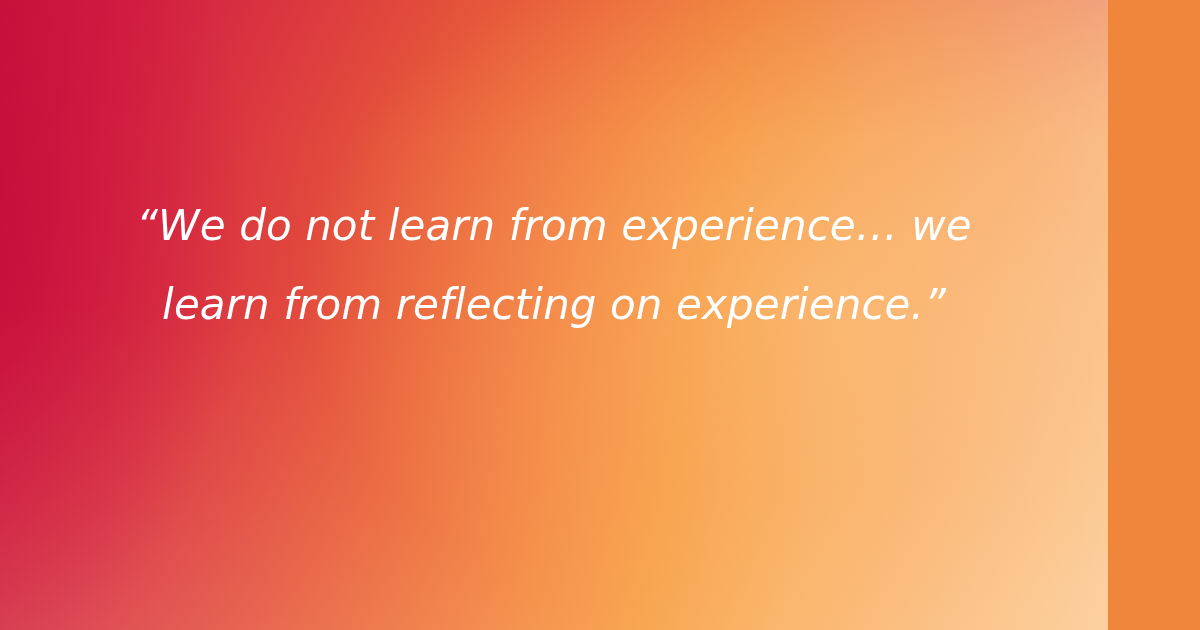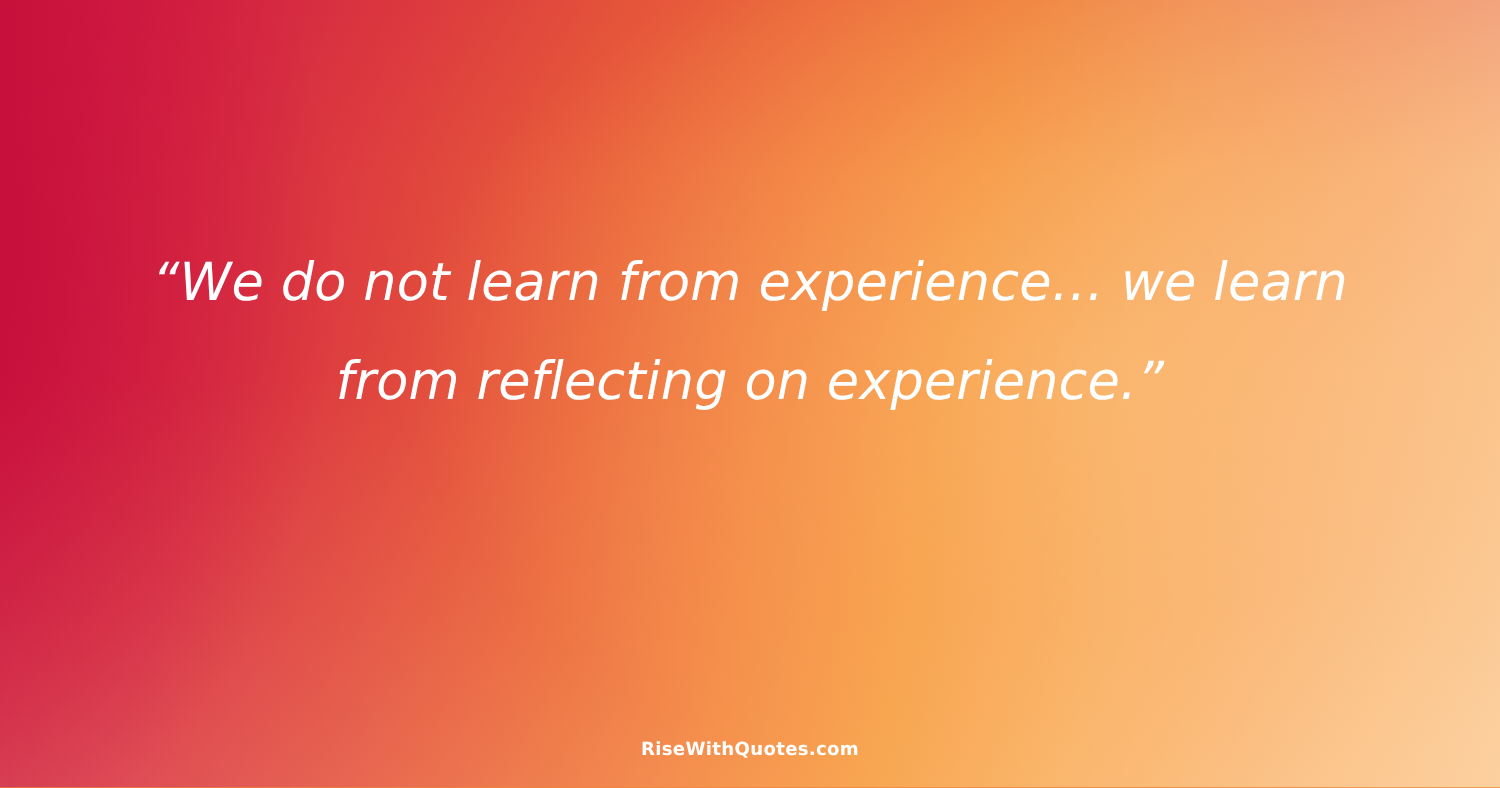--- a/index.html
+++ b/index.html
@@ -12,21 +12,21 @@
   }
 
   body {
     font-family:"DejaVu Sans", sans-serif;
     background:#F0853C;
   }
 
   
   .quote-card {
     position:relative;
-    width:1200px;
+    width:1108px;
     height:630px;
     overflow:hidden;
     display:flex;
     flex-direction:column;
     align-items:center;
     justify-content:flex-start;
   }
 
   
   .bg-base {
@@ -125,17 +125,14 @@
 
   <div class="bg-base"></div>
   <div class="bg-vert"></div>
   <div class="bg-bloom"></div>
   <div class="bg-left"></div>
 
   <div class="quote-block">
     <div class="quote-text">“We do not learn from experience… we learn from reflecting on experience.”</div>
   </div>
 
-  <div class="footer">
-    <span class="footer-site">RiseWithQuotes.com</span>
-  </div>
 
 </div>
 
 </body></html>

